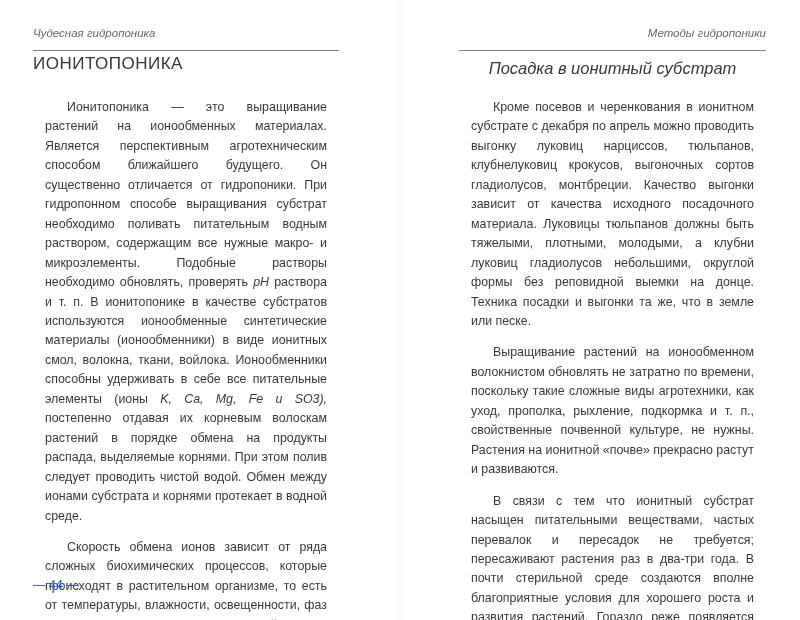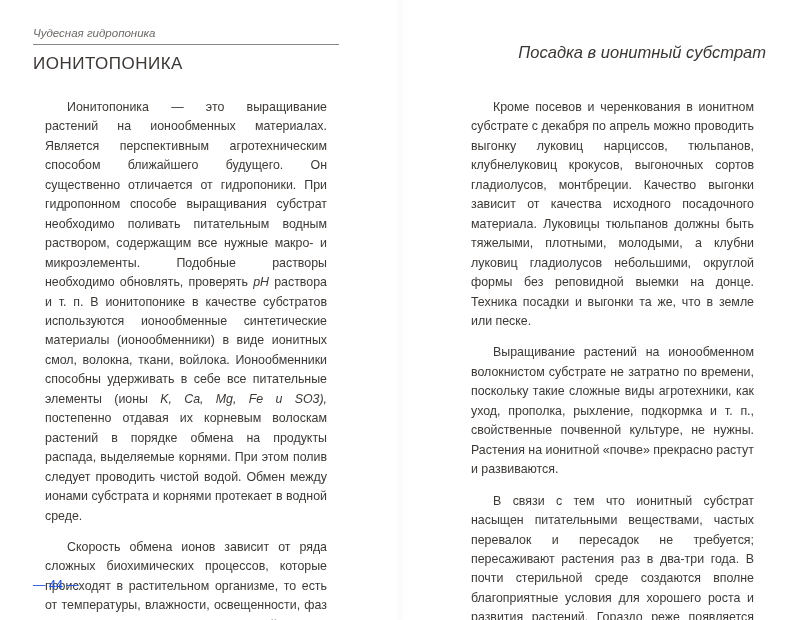--- a/index.html
+++ b/index.html
@@ -8,31 +8,31 @@
     background: #ffffff; position: relative;
     font-family: "Liberation Sans", "DejaVu Sans", sans-serif;
     color: #3a3633;
   }
   .page { position: absolute; top: 0; height: 620px; }
   .page.left  { left: 33px;  width: 306px; }
   .page.right { left: 459px; width: 307px; }
   .running-header {
     position: absolute; top: 26px; left: 0; right: 0;
     font-style: italic; font-size: 11.5px; color: #6b6764;
-    padding-bottom: 4px;
+    padding-bottom: 10px;
     border-bottom: 1.5px solid #8a8581;
     line-height: 14px;
   }
   .page.right .running-header { text-align: right; }
   .chapter-title {
     position: absolute; top: 52px; left: 0; right: 0; text-align: left;
     font-size: 17px; letter-spacing: 0.5px; color: #3b3735; line-height: 24px;
   }
   .section-title {
-    position: absolute; top: 40px; left: 0; right: 0; text-align: right;
+    position: absolute; top: 56px; left: 0; right: 0; text-align: center;
     font-size: 16.5px; font-style: italic; color: #3b3735; line-height: 24px;
   }
   .body-text {
     position: absolute; top: 86px; left: 0; right: 0;
     font-size: 12.4px; line-height: 19.45px;
     text-align: justify; color: #3c3835;
   }
   .body-text p { margin: 12px; text-indent: 22px; }
   .body-text p .it { font-style: italic; }
   .page-number {
@@ -55,20 +55,21 @@
   <div class="chapter-title">ИОНИТОПОНИКА</div>
   <div class="body-text">
     <p><span>Ионитопоника — это выращивание растений на ионообменных материалах. Является перспективным агротехническим способом ближайшего будущего. Он существенно отличается от гидропоники. При гидропонном способе выращивания субстрат необходимо поливать питательным водным раствором, содержащим все нужные макро- и микроэлементы. Подобные растворы необходимо обновлять, проверять </span><span class="it">pH</span><span> раствора и т. п. В ионитопонике в качестве субстратов используются ионообменные синтетические материалы (ионообменники) в виде ионитных смол, волокна, ткани, войлока. Ионообменники способны удерживать в себе все питательные элементы (ионы </span><span class="it">K, Ca, Mg, Fe и SO3),</span><span> постепенно отдавая их корневым волоскам растений в порядке обмена на продукты распада, выделяемые корнями. При этом полив следует проводить чистой водой. Обмен между ионами субстрата и корнями протекает в водной среде.</span></p>
     <p>Скорость обмена ионов зависит от ряда сложных биохимических процессов, которые происходят в растительном организме, то есть от температуры, влажности, освещенности, фаз развития растения, его наследственной основы, филоонтогенеза и, следовательно, является индивидуальным и у каждого вида проходит по-своему.</p>
 
   </div>
   <div class="page-number">— 44 —</div>
 </div>
 
 <div class="page right">
+  <div class="running-header">Методы гидропоники</div>
   <div class="section-title">Посадка в ионитный субстрат</div>
   <div class="body-text">
     <p>Кроме посевов и черенкования в ионитном субстрате с декабря по апрель можно проводить выгонку луковиц нарциссов, тюльпанов, клубнелуковиц крокусов, выгоночных сортов гладиолусов, монтбреции. Качество выгонки зависит от качества исходного посадочного материала. Луковицы тюльпанов должны быть тяжелыми, плотными, молодыми, а клубни луковиц гладиолусов небольшими, округлой формы без реповидной выемки на донце. Техника посадки и выгонки та же, что в земле или песке.</p>
-    <p>Выращивание растений на ионообменном волокнистом субстрате не затратно по времени, поскольку такие сложные виды агротехники, как уход, прополка, рыхление, подкормка и т. п., свойственные почвенной культуре, не нужны. Растения на ионитной «почве» прекрасно растут и развиваются.</p>
+    <p>Выращивание растений на ионообменном волокнистом обновлять не затратно по времени, поскольку такие сложные виды агротехники, как уход, прополка, рыхление, подкормка и т. п., свойственные почвенной культуре, не нужны. Растения на ионитной «почве» прекрасно растут и развиваются.</p>
     <p>В связи с тем что ионитный субстрат насыщен питательными веществами, частых перевалок и пересадок не требуется; пересаживают растения раз в два-три года. В почти стерильной среде создаются вполне благоприятные условия для хорошего роста и развития растений. Гораздо реже появляется необходимость вести борьбу с вредителями и болезнями.</p>
 
   </div>
 </div>
 
 </body></html>

